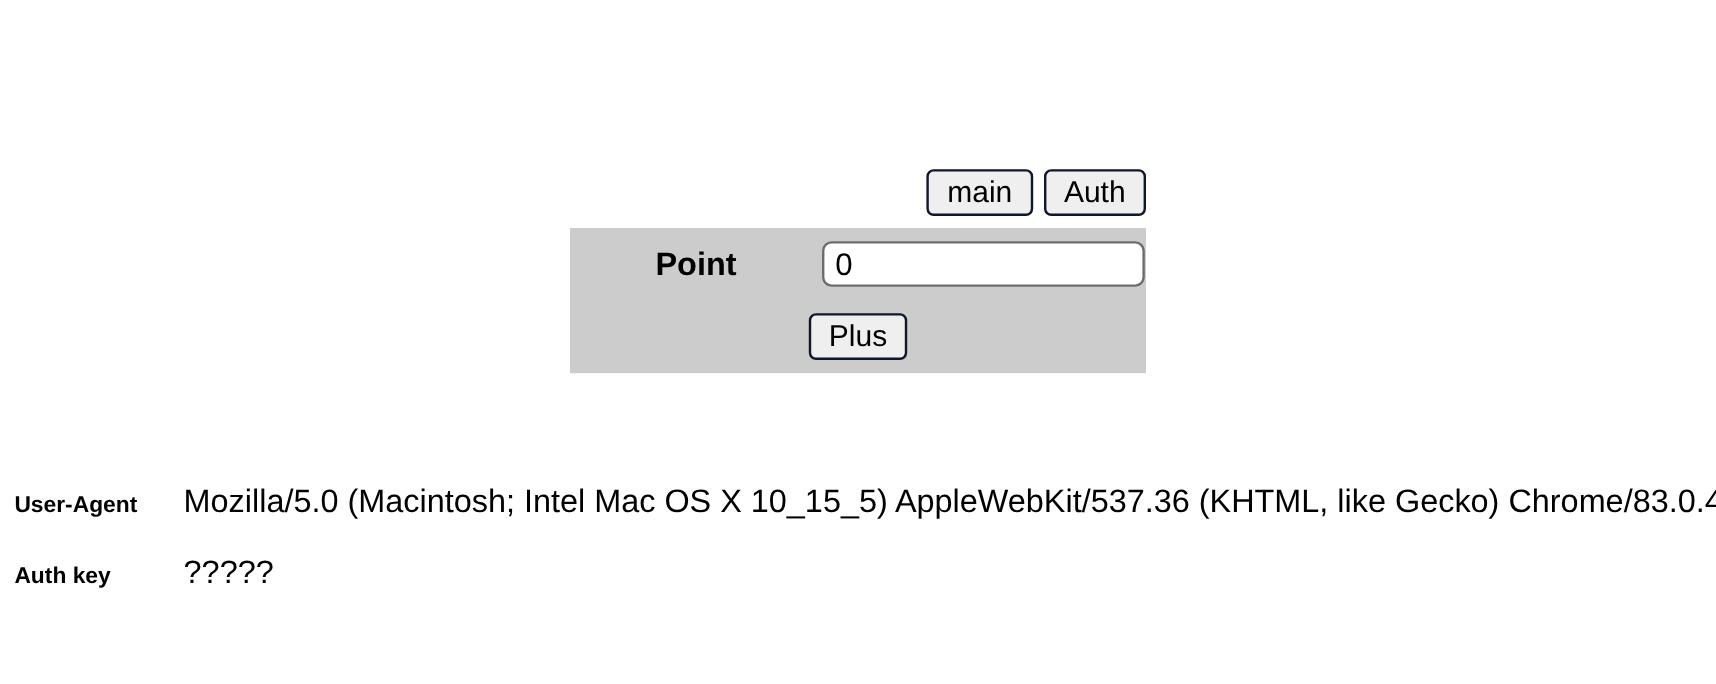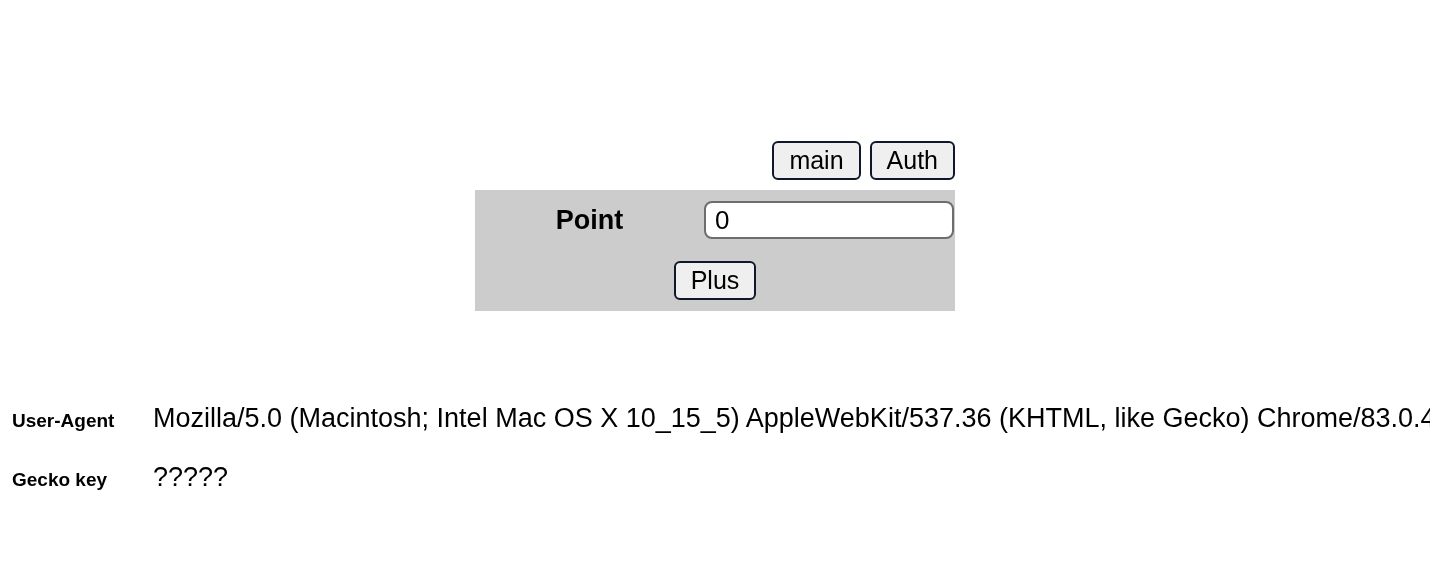--- a/index.html
+++ b/index.html
@@ -42,21 +42,21 @@
     width: 480px;
     height: 121px;
     background: #cccccc;
   }
   .panel-row {
     height: 60px;
     display: flex;
     align-items: center;
   }
   .point-label-cell {
-    width: 229px;
+    width: 210px;
     text-align: center;
     font-weight: bold;
     font-size: 27px;
     flex-shrink: 0;
   }
   .point-input-cell {
     flex: 1;
     padding-right: 1px;
   }
   .point-input {
@@ -120,16 +120,16 @@
     </div>
   </div>
 </div>
 
 <div class="info-area">
   <div class="info-row">
     <div class="info-label">User-Agent</div>
     <div class="info-value">Mozilla/5.0 (Macintosh; Intel Mac OS X 10_15_5) AppleWebKit/537.36 (KHTML, like Gecko) Chrome/83.0.4103.116 Safari/537.36</div>
   </div>
   <div class="info-row">
-    <div class="info-label">Gecko key</div>
+    <div class="info-label">Auth key</div>
     <div class="info-value">?????</div>
   </div>
 </div>
 
 </body></html>

